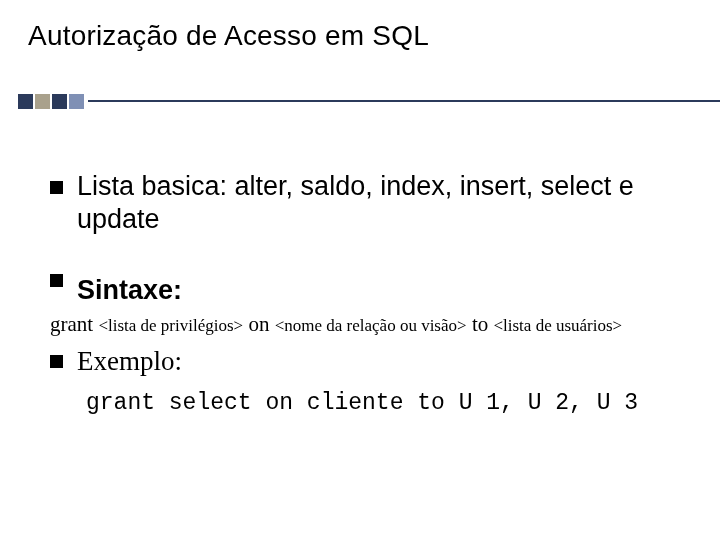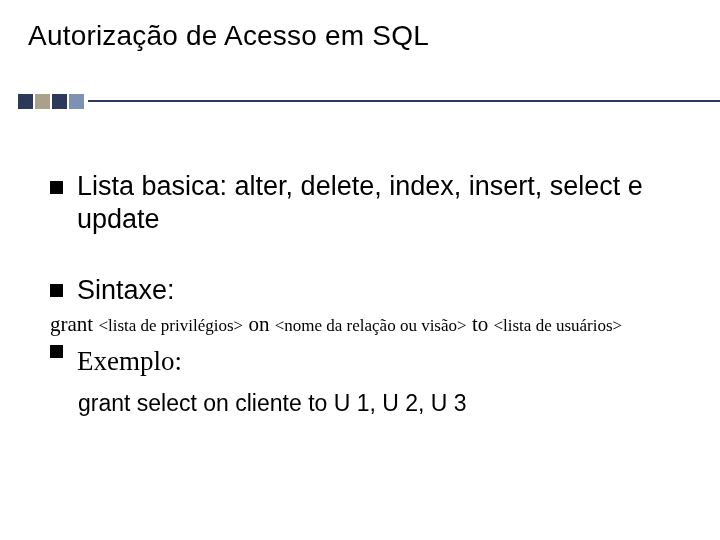--- a/index.html
+++ b/index.html
@@ -71,22 +71,23 @@
     height: 13px;
     background: #000;
     flex: 0 0 auto;
     margin-top: 11px;
     margin-right: 14px;
   }
   .b2 {
     display: flex;
     font-size: 27px;
     line-height: 1.2;
-    align-items: center;
+    align-items: flex-start;
     margin-bottom: 6px;
+    font-weight: bold;
   }
   .b2 .bullet {
     width: 13px;
     height: 13px;
     background: #000;
     flex: 0 0 auto;
     margin-right: 14px;
   }
   .syntax {
     font-family: "Times New Roman", Times, serif;
@@ -94,34 +95,35 @@
     margin-left: 0px;
     margin-bottom: 8px;
   }
   .syntax .kw { font-weight: 400; }
   .syntax .ph { font-size: 17px; }
   .b3 {
     display: flex;
     font-family: "Times New Roman", Times, serif;
     font-size: 27px;
     line-height: 1.2;
+    align-items: center;
     margin-bottom: 10px;
   }
   .b3 .bullet {
     width: 13px;
     height: 13px;
     background: #000;
     flex: 0 0 auto;
     margin-right: 14px;
   }
   .examples {
-    font-family: Liberation Sans, sans-serif;
+    font-family: Liberation Mono, monospace;
     font-size: 23px;
     line-height: 1.35;
-    margin-left: 28px;
+    margin-left: 36px;
   }
 </style>
 </head>
 <body>
 
 <div class="slide">
 
   <div class="title">Autorização de Acesso em SQL</div>
 
   <div class="band">
@@ -131,21 +133,21 @@
       <div class="sq navy"></div>
       <div class="sq blue"></div>
     </div>
     <div class="rule"></div>
   </div>
 
   <div class="content">
 
     <div class="b1">
       <div class="bullet"></div>
-      <div>Lista basica: alter, delete, index, insert, select e update</div>
+      <div>Lista basica: alter, saldo, index, insert, select e update</div>
     </div>
 
     <div class="b2">
       <div class="bullet"></div>
       <div>Sintaxe:</div>
     </div>
 
     <div class="syntax">
       <span class="kw">grant</span>
       <span> </span>

